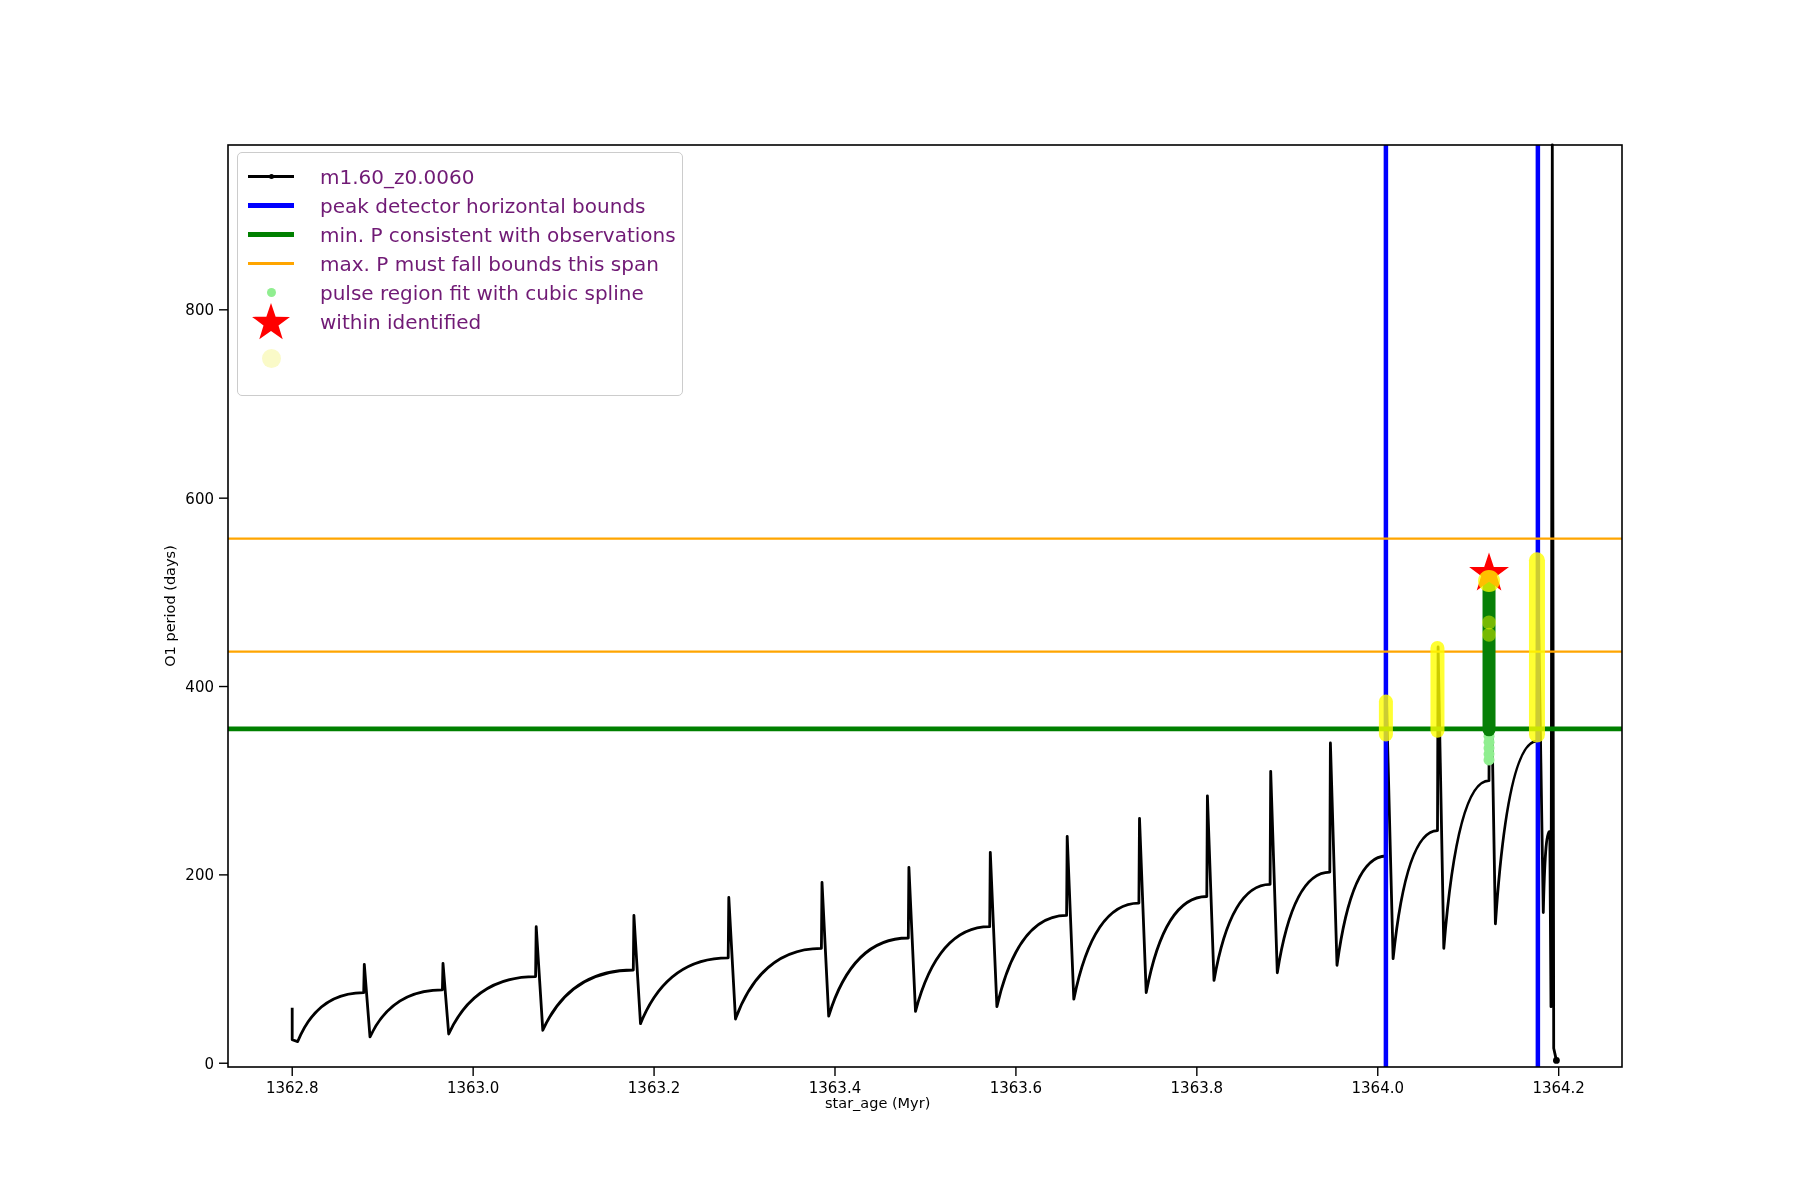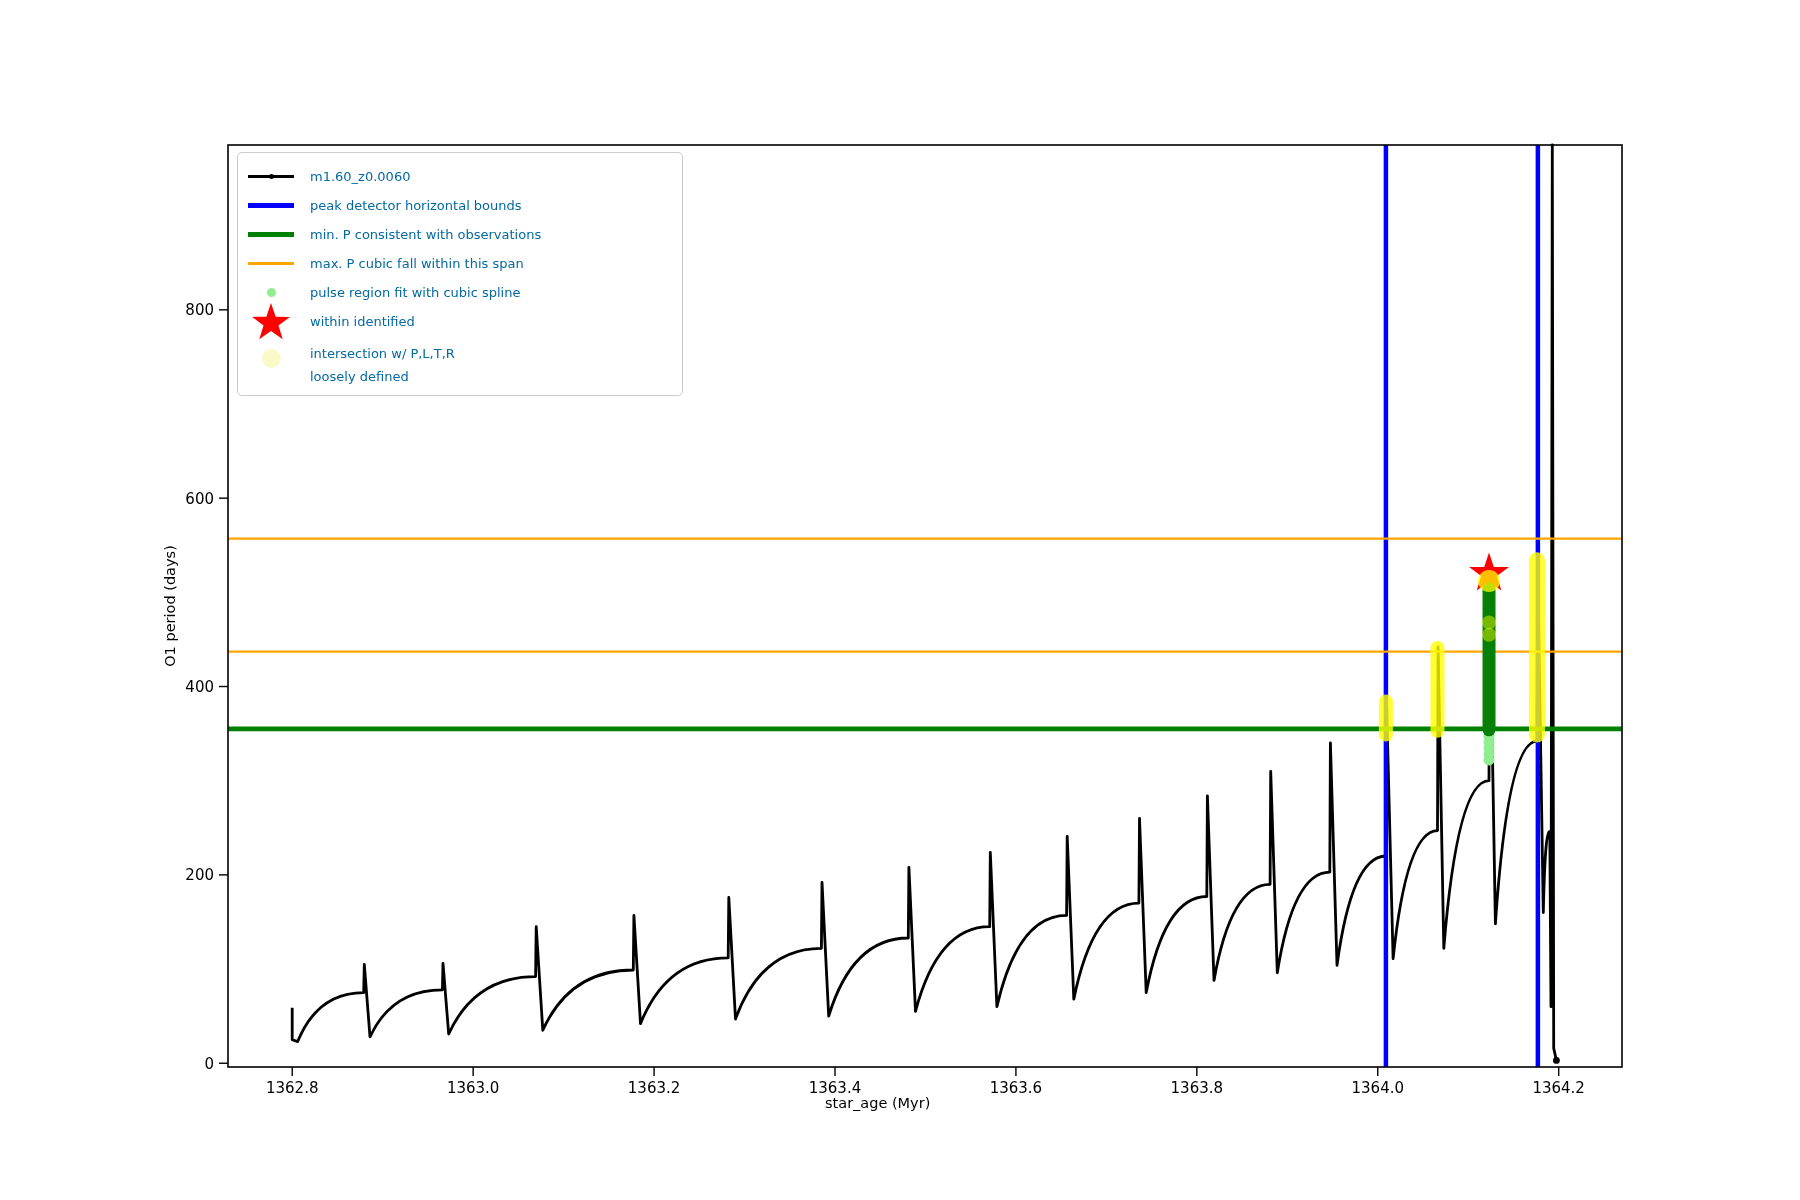--- a/index.html
+++ b/index.html
@@ -8,21 +8,21 @@
   #figure{position:absolute;left:0;top:0;width:1800px;height:1200px;background:#ffffff;}
   svg text{font-family:"DejaVu Sans","Liberation Sans",sans-serif;fill:#000000;}
   
   .legend{position:absolute;left:237px;top:152px;width:446px;
           background:rgba(255,255,255,0.9);border:1px solid #cccccc;border-radius:5px;
           padding:9px 10px 7px 8px;box-sizing:border-box;z-index:5;}
   .lrow{display:flex;align-items:center;height:29px;}
   .lrow.two{height:52px;align-items:flex-end;}
   .lkey{width:50px;min-width:50px;display:flex;align-items:center;justify-content:center;
         position:relative;height:100%;}
-  .ltext{margin-left:14px;font-size:13px;color:#0369a1;line-height:24px;white-space:nowrap;}
+  .ltext{margin-left:24px;font-size:20px;color:#701a75;line-height:24px;white-space:nowrap;}
   .kline{display:block;width:46px;}
   .k-black{height:2.4px;background:#000;position:relative;}
   .k-dot{position:absolute;left:21px;top:-1.6px;width:5px;height:5px;border-radius:50%;background:#000;}
   .k-blue{height:5px;background:#0000ff;}
   .k-green{height:5px;background:#008000;}
   .k-orange{height:2.4px;background:#ffa500;}
   .k-dot-sm{width:9px;height:9px;border-radius:50%;background:#90ee90;}
   .k-dot-lg{width:19px;height:19px;border-radius:50%;background:#fafac8;margin-bottom:8px;}
   .two .ltext{line-height:23px;}
 </style>
@@ -116,39 +116,35 @@
     <div class="lrow">
       <span class="lkey">
           <span class="kline k-green"></span>
         </span>
       <span class="ltext">min. P consistent with observations</span>
     </div>
     <div class="lrow">
       <span class="lkey">
           <span class="kline k-orange"></span>
         </span>
-      <span class="ltext">max. P cubic fall within this span</span>
+      <span class="ltext">max. P must fall bounds this span</span>
     </div>
     <div class="lrow">
       <span class="lkey">
           <span class="k-dot-sm"></span>
         </span>
       <span class="ltext">pulse region fit with cubic spline</span>
     </div>
     <div class="lrow">
       <span class="lkey">
         <svg width="42" height="40" viewBox="0 0 40 38">
           <path d="M20,1 L24.41,13.93 L38.07,14.13 L27.13,22.32 L31.17,35.37 L20,27.5 L8.83,35.37 L12.87,22.32 L1.93,14.13 L15.59,13.93 Z" fill="#ff0000"></path>
         </svg>
       </span>
       <span class="ltext">within identified</span>
     </div>
     <div class="lrow two">
       <span class="lkey">
           <span class="k-dot-lg"></span>
         </span>
-      <span class="ltext">
-        <span>intersection w/ P,L,T,R</span><br>
-        <span>loosely defined</span>
-      </span>
     </div>
   </div>
 </div>
 
 </body></html>

